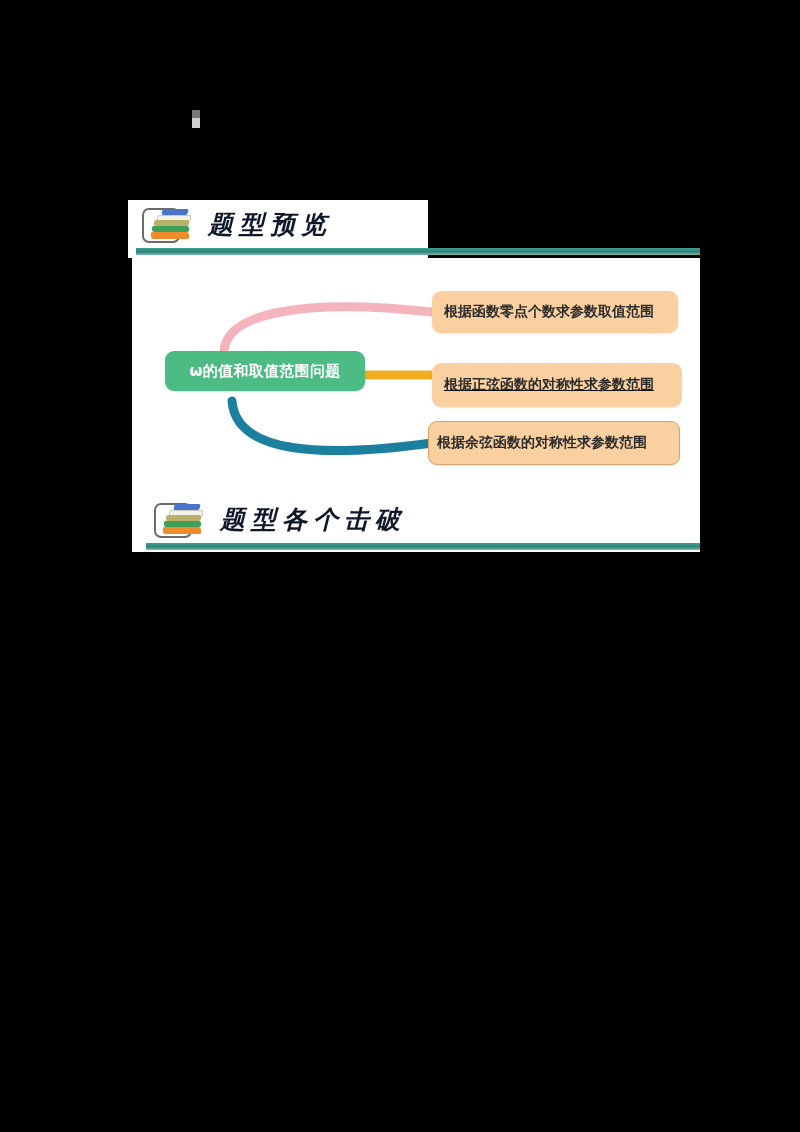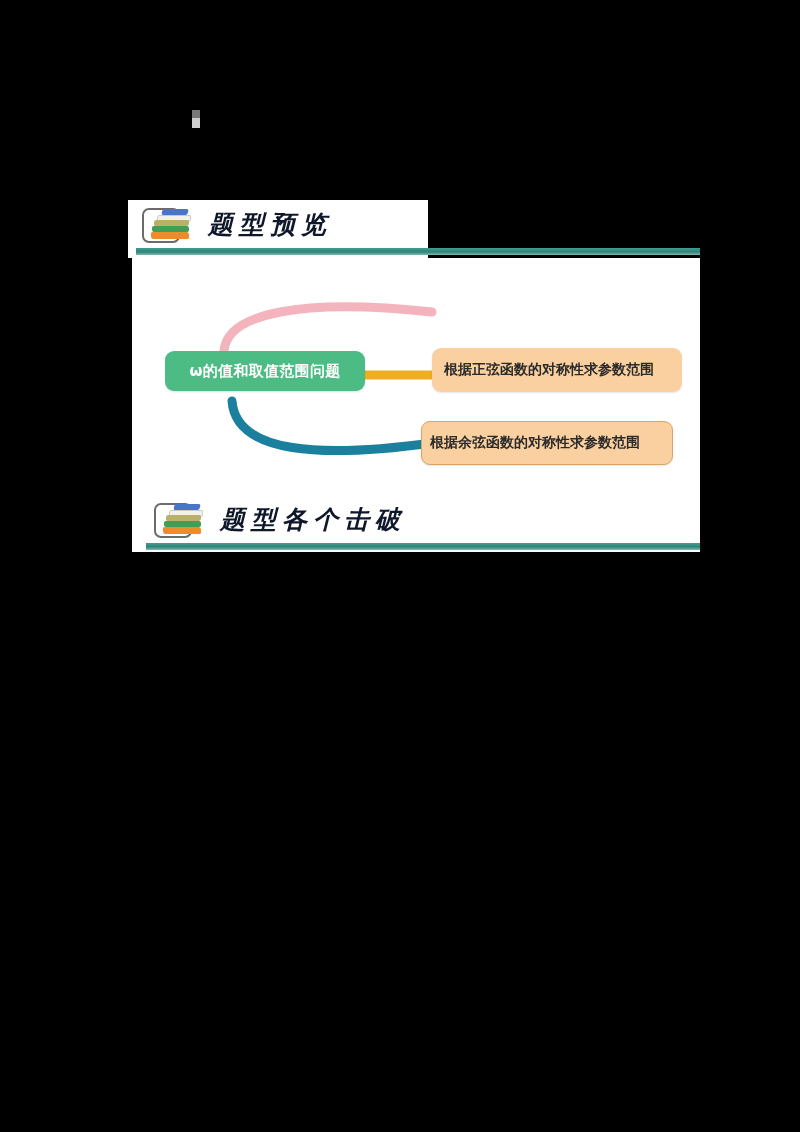--- a/index.html
+++ b/index.html
@@ -146,22 +146,22 @@
     box-sizing: border-box;
     box-shadow: 0 1px 2px rgba(0,0,0,.10);
   }
   .node-branch span {
     color: #2b2b2b;
     font-size: 14px;
     font-weight: bold;
     white-space: nowrap;
   }
   .branch-0 { left: 300px; top: 33px;  width: 246px; height: 42px; }
-  .branch-1 { left: 300px; top: 90px;  width: 250px; height: 44px; }
-  .branch-2 { left: 289px; top: 163px; width: 252px; height: 44px; border: 1.5px solid #d9a36a; padding-left: 8px; }
+  .branch-1 { left: 300px; top: 105px;  width: 250px; height: 44px; text-decoration: underline; }
+  .branch-2 { left: 296px; top: 163px; width: 252px; height: 44px; border: 1.5px solid #d9a36a; padding-left: 8px; }
 
   
   .ghost {
     position: absolute;
     color: #101010;
     font-size: 22px;
     font-family: "DejaVu Serif", "Liberation Serif", serif;
     white-space: nowrap;
     opacity: .55;
     user-select: none;
@@ -195,20 +195,23 @@
 
     <path d="M 233 117 L 300 117" stroke="#f0ad20" stroke-width="9" fill="none" stroke-linecap="butt"></path>
 
     <path d="M 100 143 C 104 196, 190 200, 300 185" stroke="#1b7f9e" stroke-width="9" fill="none" stroke-linecap="round"></path>
   </svg>
 
   <div class="node-center">
     <span>ω的值和取值范围问题</span>
   </div>
 
+  <div class="node-branch branch-0">
+    <span>根据函数零点个数求参数取值范围</span>
+  </div>
 
   <div class="node-branch branch-1">
     <span>根据正弦函数的对称性求参数范围</span>
   </div>
 
   <div class="node-branch branch-2">
     <span>根据余弦函数的对称性求参数范围</span>
   </div>
 
   <div class="header-strip second" style="left:8px; top:237px;">

